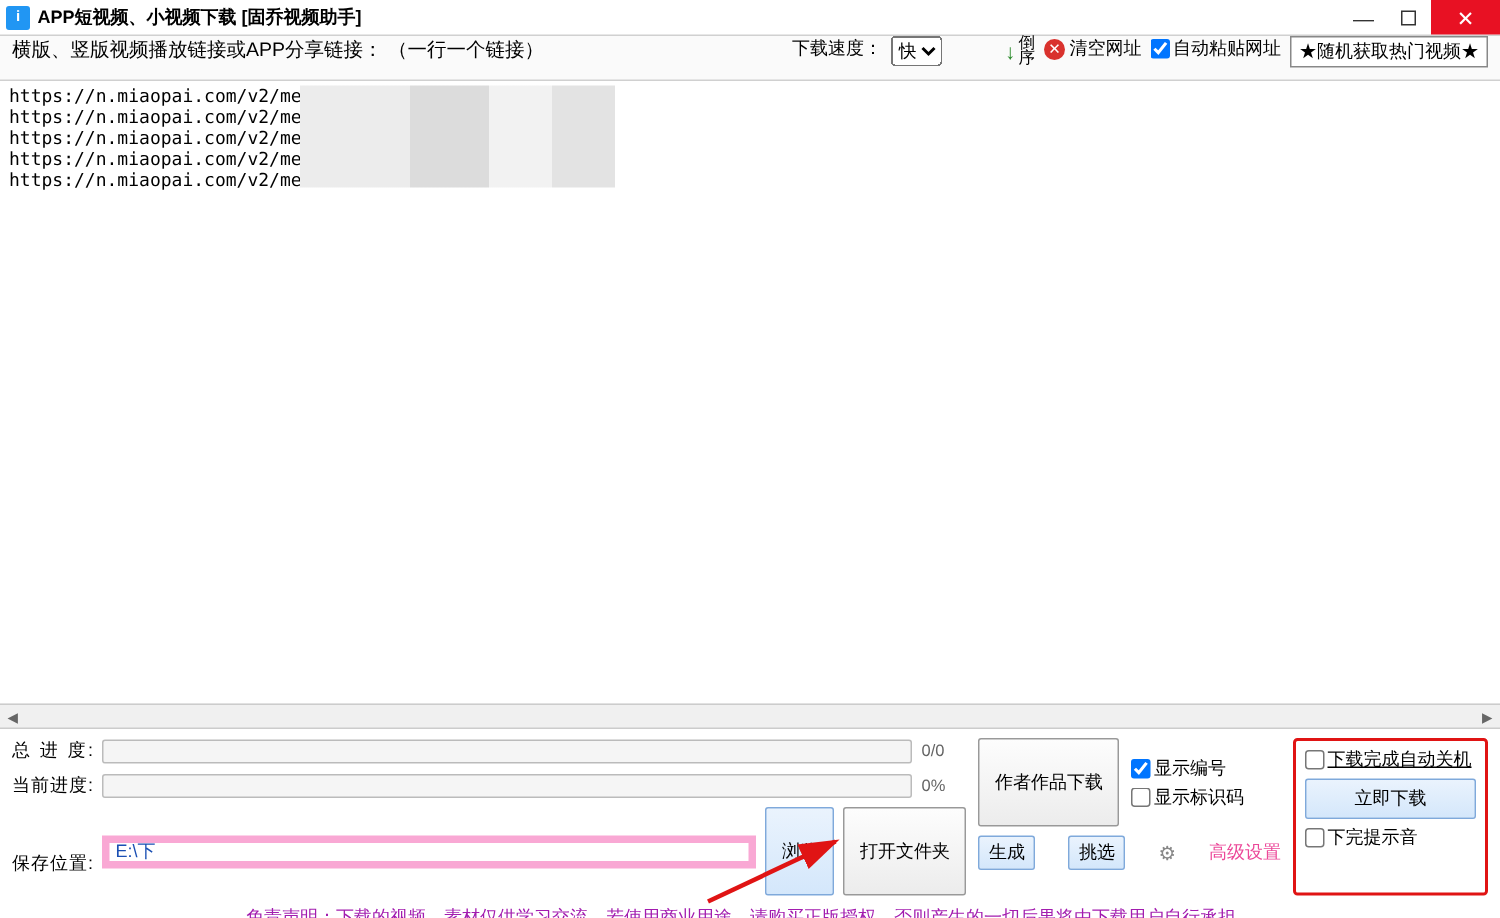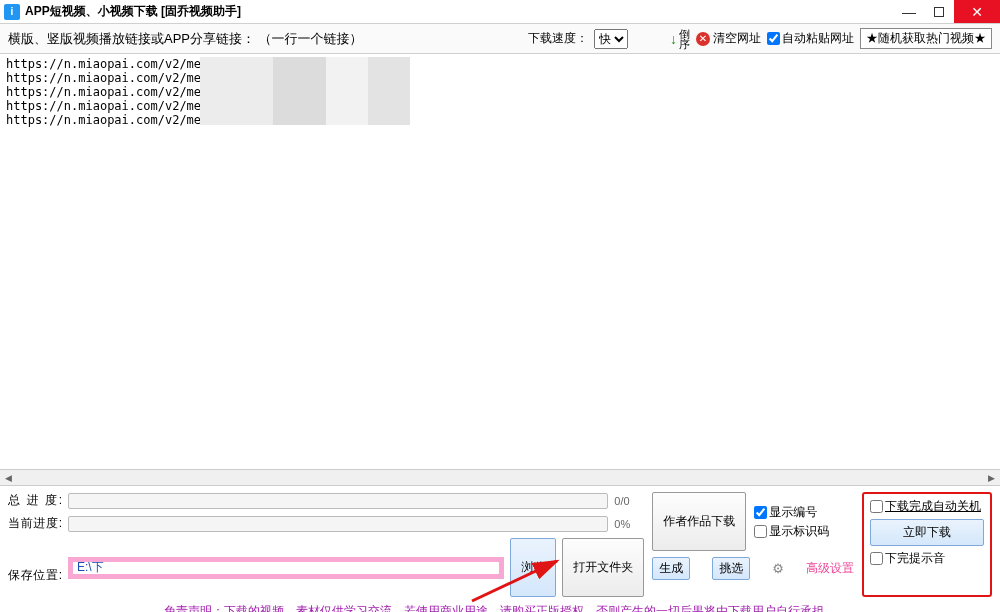--- a/index.html
+++ b/index.html
@@ -48,21 +48,21 @@
 }
 .titlebar .win-close { background: #E81123; color: #fff; width: 46px; }
 .titlebar .win-max, .titlebar .win-min { color: #333; }
 .titlebar .win-max span { border: 1px solid #333; width: 10px; height: 10px; display: block; }
 
 .toolbar {
   height: 30px;
   background: #fafafa;
   border-bottom: 1px solid #d0d0d0;
   display: flex;
-  align-items: center;
+  align-items: flex-start;
   padding: 0 8px;
   gap: 6px;
 }
 .toolbar .label-main { font-size: 13px; }
 .toolbar .spacer { flex: 1; }
 .toolbar select { font-size: 12px; height: 20px; }
 .sort-btn {
   display: flex;
   align-items: center;
   gap: 2px;

